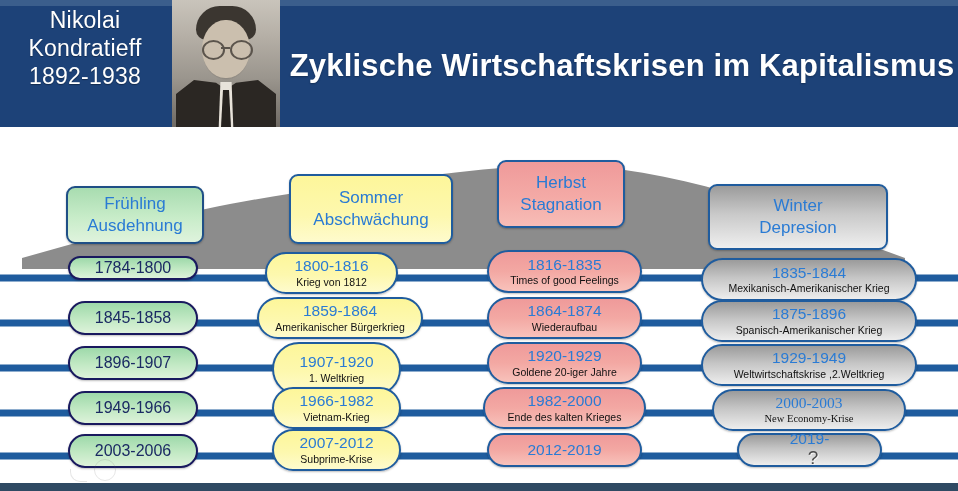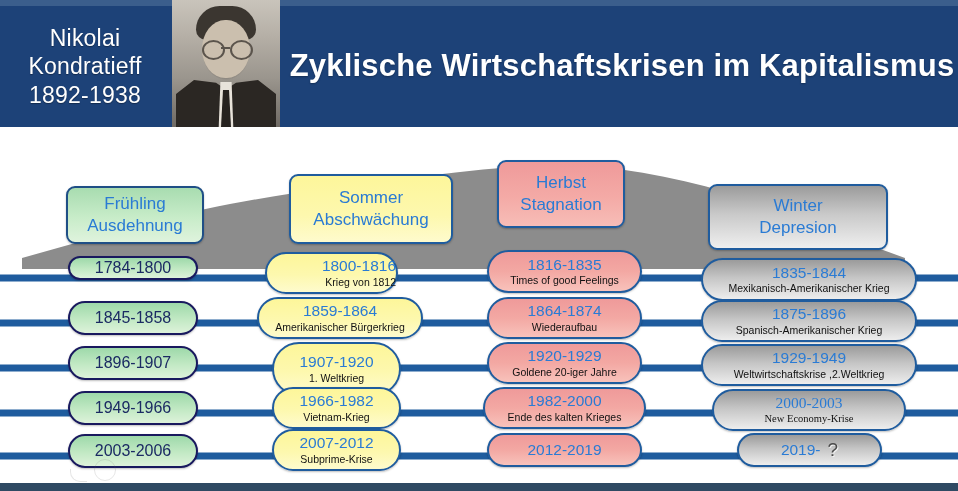--- a/index.html
+++ b/index.html
@@ -10,21 +10,21 @@
     overflow:hidden;
     position:relative;
   }
   #stage{position:relative;width:958px;height:491px;overflow:hidden;background:#fff;}
 
   
   .topstrip{position:absolute;left:0;top:0;width:958px;height:6px;background:#3b5e8c;}
   .banner{position:absolute;left:0;top:6px;width:958px;height:121px;background:#1d4278;}
   .banner-left{
     position:absolute;left:0;top:6px;width:170px;height:121px;
-    display:flex;flex-direction:column;align-items:center;justify-content:center;
+    display:flex;flex-direction:column;align-items:center;
     color:#ffffff;line-height:1.22;
   }
   .banner-left div{font-size:23px;letter-spacing:.2px;text-shadow:0 1px 1px rgba(0,0,0,.35);}
   .portrait{
     position:absolute;left:172px;top:0;width:108px;height:127px;
     background:
       radial-gradient(ellipse 34px 40px at 54px 52px, #6c625a 0%, #564e47 48%, rgba(86,78,71,0) 70%),
       linear-gradient(180deg,#c9c4bb 0%,#b4aea5 30%,#9a958d 62%,#6f6a64 100%);
     overflow:hidden;
   }
@@ -85,21 +85,21 @@
     background:linear-gradient(180deg,#9ed9aa 0%,#c2e9c4 55%,#ddf2da 100%);}
   .col-spring .yr{color:#1b2a63;font-size:16px;}
   .col-summer{border:2.5px solid #1f5c9e;
     background:linear-gradient(180deg,#fdf69a 0%,#fdf8ae 55%,#fefbcd 100%);}
   .col-autumn{border:2.5px solid #1f5c9e;
     background:linear-gradient(180deg,#ef9a9a 0%,#f3a8a3 50%,#f8c2bb 100%);}
   .col-winter{border:2.5px solid #1f5c9e;
     background:linear-gradient(180deg,#9b9b9b 0%,#c5c5c5 45%,#ededed 100%);}
 
   .qmark{font-size:19px;margin-left:7px;color:#4a4a4a;text-shadow:1px 1px 0 #f2f2f2;}
-  .pill-inline{flex-direction:row;align-items:center;justify-content:center;}
+  .pill-inline{flex-direction:column;align-items:center;justify-content:center;}
 
   .watermark{
     position:absolute;left:66px;top:455px;width:70px;height:30px;
     opacity:.16;color:#555;font-size:12px;
   }
   .wm-c{position:absolute;left:28px;top:4px;width:20px;height:20px;border:1.5px solid #666;border-radius:50%;}
   .wm-s{position:absolute;left:4px;top:14px;width:16px;height:12px;border-left:1.5px solid #666;border-bottom:1.5px solid #666;border-radius:0 0 0 10px;}
 </style>
 </head>
 <body>
@@ -152,21 +152,21 @@
     <span>Stagnation</span>
   </div>
   <div class="season s-winter">
     <span>Winter</span>
     <span>Depresion</span>
   </div>
 
   <div class="pill col-spring" style="left:68px;top:256px;width:130px;height:24px;">
     <div class="yr">1784-1800</div>
   </div>
-  <div class="pill col-summer" style="left:265px;top:252px;width:133px;height:42px;align-items:flex-end;">
+  <div class="pill col-summer" style="left:265px;top:252px;width:133px;height:42px;">
     <div class="yr">1800-1816</div>
     <div class="ev">Krieg von 1812</div>
   </div>
   <div class="pill col-autumn" style="left:487px;top:250px;width:155px;height:43px;">
     <div class="yr">1816-1835</div>
     <div class="ev">Times of good Feelings</div>
   </div>
   <div class="pill col-winter" style="left:701px;top:258px;width:216px;height:43px;">
     <div class="yr">1835-1844</div>
     <div class="ev">Mexikanisch-Amerikanischer Krieg</div>

